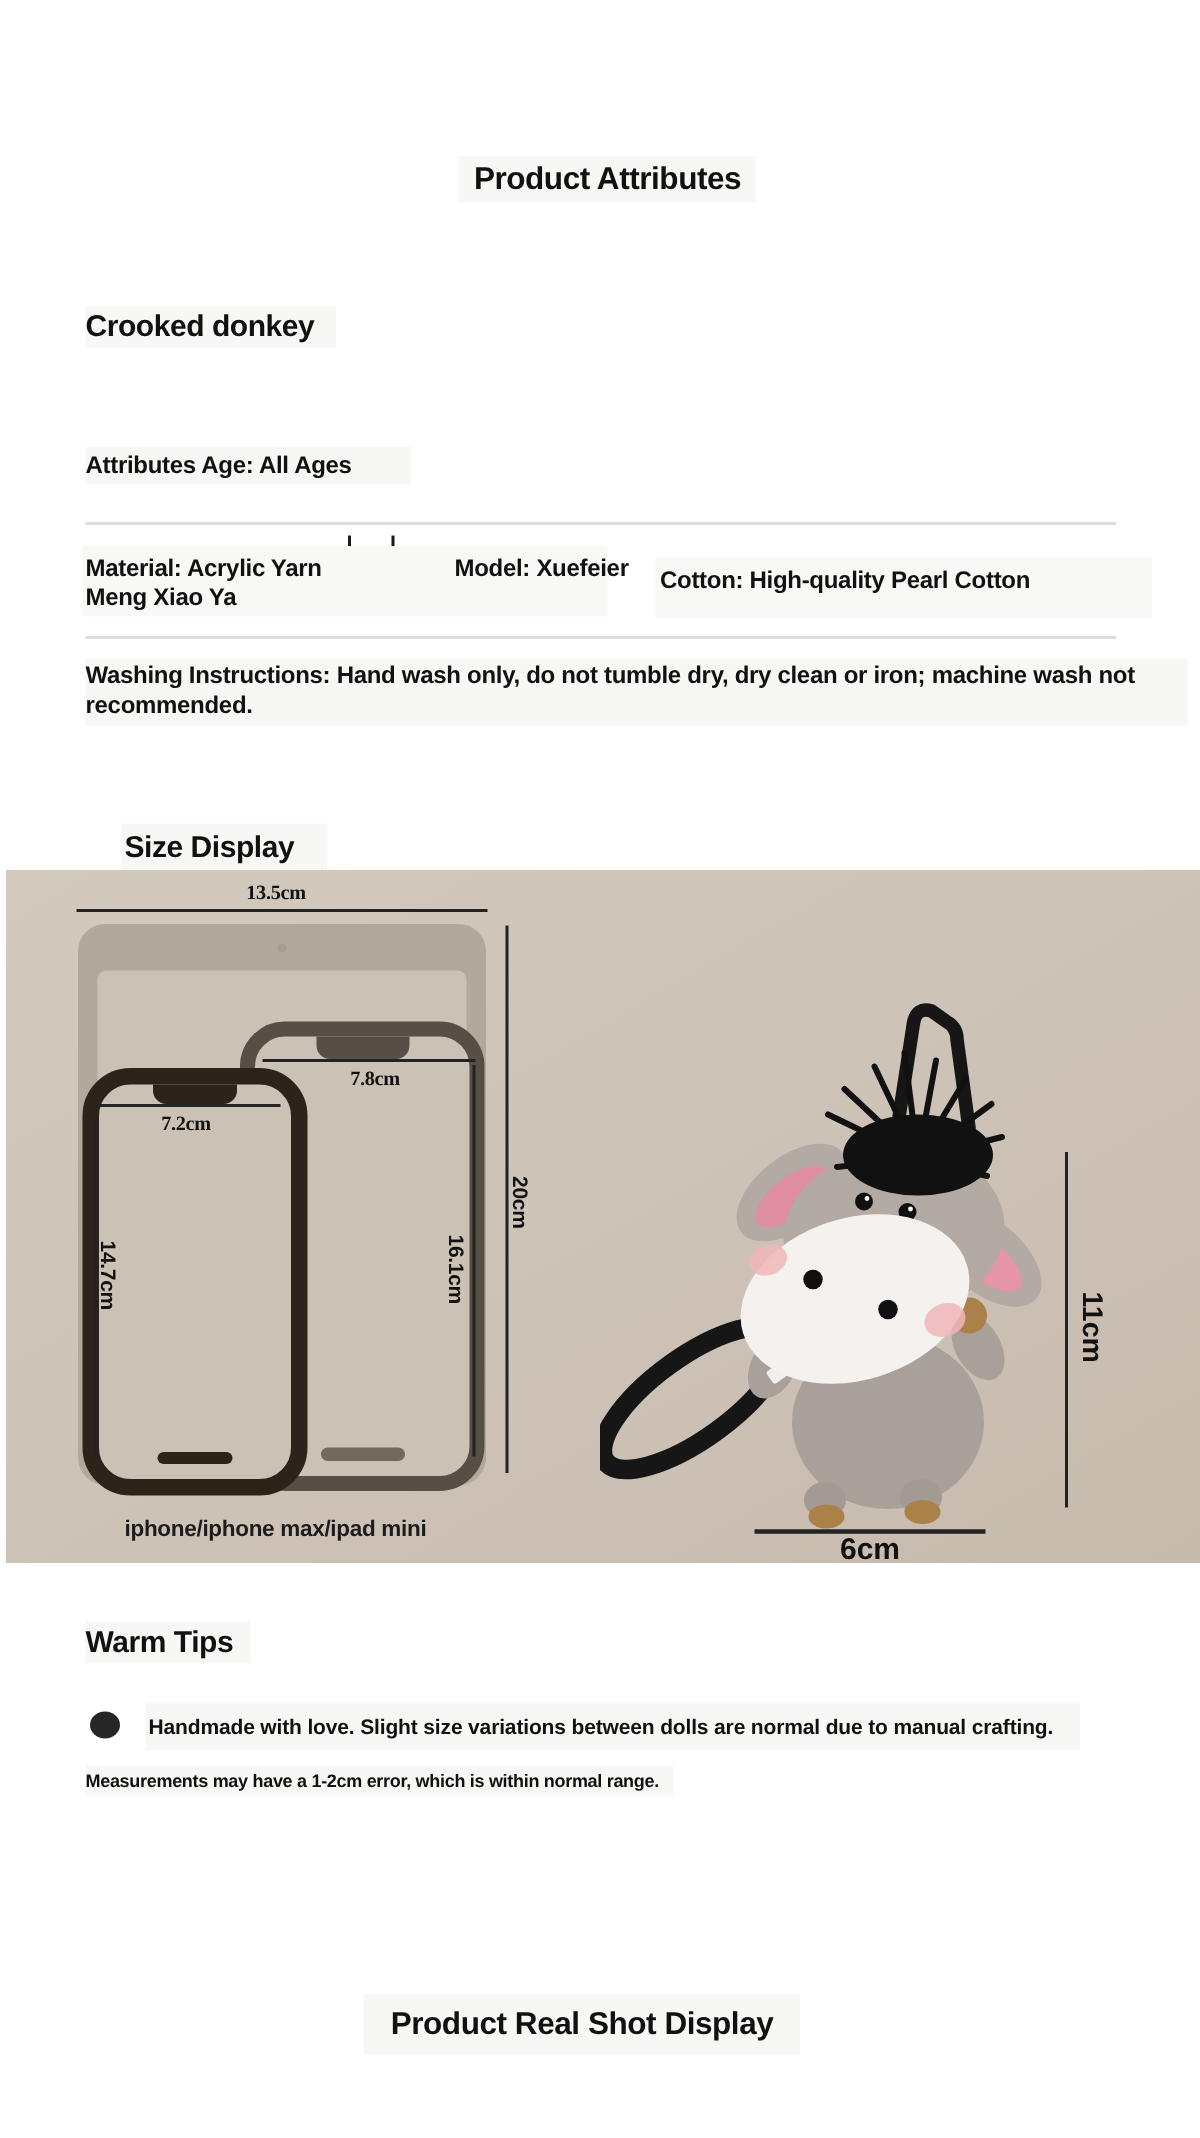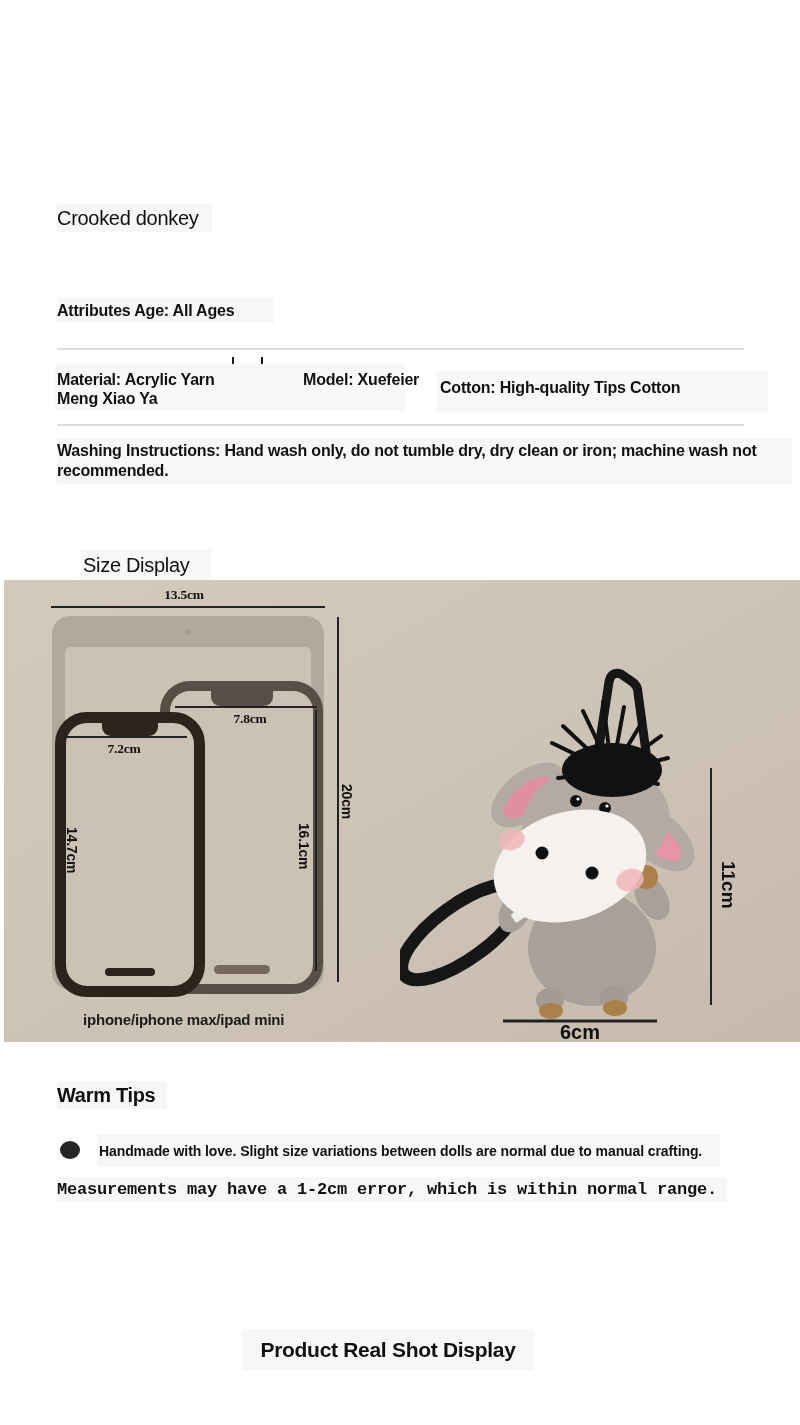--- a/index.html
+++ b/index.html
@@ -4,21 +4,21 @@
 <style>
   html,body{margin:0;padding:0;background:#ffffff;}
   .canvas{
     position:relative;width:800px;height:1425px;background:#ffffff;overflow:hidden;
     font-family:"Liberation Sans","DejaVu Sans",sans-serif;color:#111;
   }
   .abs{position:absolute;}
   .hl{background:#f7f7f5;}
   .title{font-size:21px;font-weight:bold;letter-spacing:-0.3px;white-space:nowrap;}
   .center-x{transform:translateX(-50%);}
-  .h2{font-size:20px;font-weight:normal;letter-spacing:-0.3px;white-space:nowrap;}
+  .h2{font-size:20px;font-weight:bold;letter-spacing:-0.3px;white-space:nowrap;}
   .h3{font-size:20px;font-weight:bold;letter-spacing:-0.3px;white-space:nowrap;}
   .body-txt{font-size:16px;font-weight:bold;letter-spacing:-0.2px;line-height:19px;}
   .divider{height:2px;background:#dcdcda;}
   .bracket{width:27px;height:9px;border-left:2.5px solid #1a1a1a;border-right:2.5px solid #1a1a1a;border-bottom:2.5px solid #1a1a1a;}
   .attr-bg{background:#f8f8f6;}
 
   
   .photo{position:absolute;left:4px;top:580px;width:796px;height:462px;overflow:hidden;
     background:linear-gradient(150deg,#d3cabe 0%,#cec4b8 40%,#cbc0b3 70%,#c5baac 100%);}
   .mline-h{position:absolute;height:2px;background:#232323;}
@@ -35,27 +35,30 @@
   .notch{position:absolute;left:50%;top:0;transform:translateX(-50%);border-radius:0 0 9px 9px;}
   .notch-max{width:62px;height:15px;background:#574e45;}
   .notch-sm{width:56px;height:13px;background:#2d231a;}
   .homebar{position:absolute;left:50%;transform:translateX(-50%);border-radius:5px;}
   .homebar-max{bottom:10px;width:56px;height:9px;background:#75695e;}
   .homebar-sm{bottom:10px;width:50px;height:8px;background:#2d231a;}
   .caption{position:absolute;left:79px;top:431px;font-size:15px;font-weight:600;letter-spacing:-0.2px;color:#1c1c1c;white-space:nowrap;}
 
   .bullet{width:20px;height:18px;border-radius:50%;background:#262626;}
   .tip1{font-size:14px;font-weight:bold;letter-spacing:-0.1px;white-space:nowrap;}
-  .tip2{font-size:17px;font-weight:bold;letter-spacing:-0.2px;white-space:nowrap;font-family:Liberation Mono, monospace;}
+  .tip2{font-size:12px;font-weight:bold;letter-spacing:-0.2px;white-space:nowrap;}
 </style>
 </head>
 <body>
 
 <div class="canvas">
 
+  <div class="abs title center-x" style="left:405px;top:108px;">
+    <span class="hl" style="padding:4px 10px;">Product Attributes</span>
+  </div>
 
   <div class="abs h2" style="left:57px;top:207px;">
     <span class="hl" style="padding:3px 14px 3px 0;">Crooked donkey</span>
   </div>
 
   <div class="abs body-txt" style="left:57px;top:301px;">
     <span class="hl" style="padding:4px 40px 4px 0;">Attributes Age: All Ages</span>
   </div>
 
   <div class="abs divider" style="left:57px;top:348px;width:687px;"></div>
@@ -63,21 +66,21 @@
   <div class="abs bracket" style="left:232px;top:357px;"></div>
 
   <div class="abs attr-bg" style="left:55px;top:364px;width:350px;height:47px;"></div>
   <div class="abs attr-bg" style="left:437px;top:371px;width:331px;height:41px;"></div>
 
   <div class="abs body-txt" style="left:57px;top:370px;">
     <div>Material: Acrylic Yarn</div>
     <div>Meng Xiao Ya</div>
   </div>
   <div class="abs body-txt" style="left:260px;top:370px;margin-left:43px;">Model: Xuefeier</div>
-  <div class="abs body-txt" style="left:440px;top:378px;">Cotton: High-quality Tips Cotton</div>
+  <div class="abs body-txt" style="left:440px;top:378px;">Cotton: High-quality Pearl Cotton</div>
 
   <div class="abs divider" style="left:57px;top:424px;width:687px;"></div>
 
   <div class="abs body-txt hl" style="left:57px;top:439px;width:735px;padding:2px 0 4px 0;line-height:19.5px;">Washing Instructions: Hand wash only, do not tumble dry, dry clean or iron; machine wash not recommended.</div>
 
   <div class="abs h2" style="left:53px;top:554px;margin-left:28px;">
     <span class="hl" style="padding:5px 22px 5px 2px;">Size Display</span>
   </div>
 
   <div class="photo">

